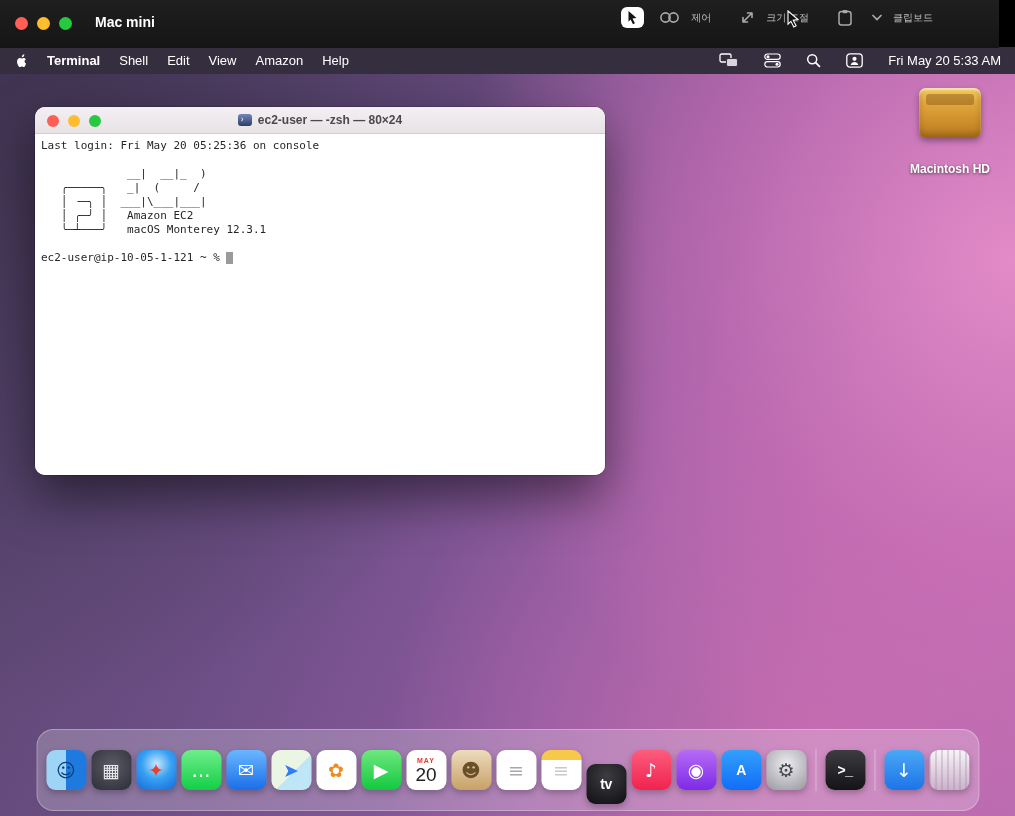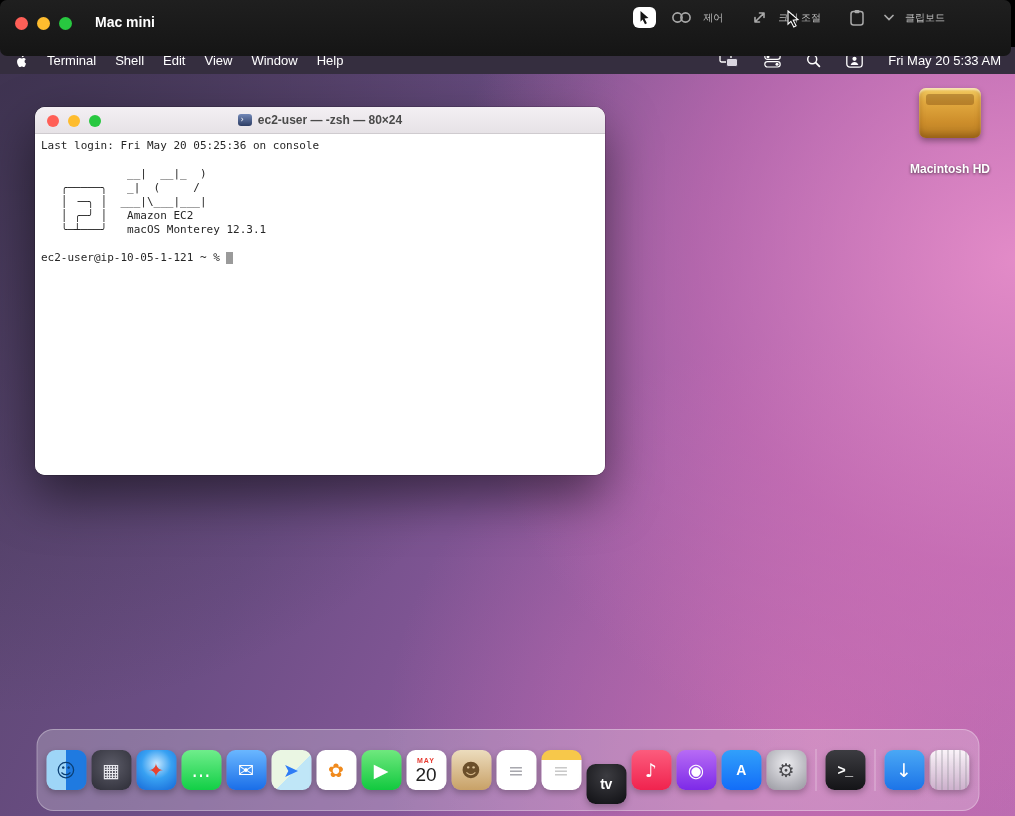--- a/index.html
+++ b/index.html
@@ -5,24 +5,23 @@
   * { box-sizing: border-box; margin: 0; padding: 0; }
   html,body { width:1015px; height:816px; }
   body {
     position: relative; overflow: hidden; background:#000;
     font-family: "Liberation Sans", sans-serif;
     -webkit-font-smoothing: antialiased;
   }
 
   
   .remote-toolbar {
-    position:absolute; top:0; left:0; right:4px; height:56px;
+    position:absolute; top:0; left:0; right:16px; height:48px;
     background: linear-gradient(#1f1f1f, #151515);
     z-index: 40;
-    border-radius: 7px;
   }
   .traffic { display:flex; gap:9px; position:absolute; }
   .traffic .dot { width:13px; height:13px; border-radius:50%; }
   .dot.red { background:#ff5f57; } .dot.yellow { background:#febc2e; } .dot.green { background:#28c840; }
   .remote-traffic { left:15px; top:17px; }
   .remote-title { position:absolute; left:95px; top:14px; color:#fff; font-size:14px; font-weight:700; }
   .tb-controls { position:absolute; right:66px; top:5px; display:flex; gap:24px; align-items:flex-start; }
   .tb-group { display:flex; align-items:center; gap:6px; }
   .tb-icons { display:flex; gap:10px; align-items:center; height:25px; }
   .tb-label { font-size:10px; color:#bdbdbd; white-space:nowrap; }
@@ -31,21 +30,21 @@
   .mouse-cursor { position:absolute; left:786px; top:10px; z-index:99; pointer-events:none; }
 
   
   .menu-bar {
     position:absolute; top:47px; left:0; right:0; height:27px;
     background: rgba(55,48,66,.96);
     display:flex; align-items:center; padding:0 14px; color:#fff; z-index:30;
   }
   .menu-left { display:flex; align-items:center; gap:19px; }
   .menu-item { font-size:13px; color:#fff; }
-  .menu-item.app-name { font-weight:400; }
+  .menu-item.app-name { font-weight:700; }
   .menu-right { margin-left:auto; display:flex; align-items:center; gap:25px; }
   .menu-clock { font-size:13px; }
 
   
   .desktop {
     position:absolute; top:74px; left:0; right:0; bottom:0;
     background:
       radial-gradient(90% 120% at 100% 25%, rgba(238,146,205,.85) 0%, rgba(214,114,186,.55) 35%, rgba(0,0,0,0) 62%),
       radial-gradient(70% 90% at 80% 90%, rgba(206,110,178,.75) 0%, rgba(0,0,0,0) 60%),
       radial-gradient(85% 120% at 0% 0%, rgba(62,51,80,.95) 0%, rgba(0,0,0,0) 72%),
@@ -185,21 +184,21 @@
   <div class="menu-left">
     <span>
       <svg width="14" height="16" viewBox="0 0 14 16">
           <path fill="#fff" d="M11.3 12.4c-.5 1-.9 1.6-1.7 1.6-.7 0-.9-.45-1.8-.45s-1.1.45-1.8.45c-.8 0-1.3-.7-1.8-1.6C3 10.6 2.6 8.1 3.6 6.5c.5-.9 1.4-1.5 2.3-1.5.8 0 1.2.45 1.9.45.6 0 1-.45 1.9-.45.85 0 1.6.45 2.1 1.25-1.8 1.05-1.55 3.5.2 4.2-.2.65-.45 1.3-.7 1.95zM9.7 3.4c.45-.55.75-1.3.65-2.05-.65.1-1.4.45-1.85.95-.4.45-.75 1.2-.65 1.9.75.05 1.4-.3 1.85-.8z"></path>
         </svg>
     </span>
     <span class="menu-item app-name">Terminal</span>
     <span class="menu-item">Shell</span>
     <span class="menu-item">Edit</span>
     <span class="menu-item">View</span>
-    <span class="menu-item">Window</span>
+    <span class="menu-item">Amazon</span>
     <span class="menu-item">Help</span>
   </div>
   <div class="menu-right">
     <span>
       <svg width="20" height="15" viewBox="0 0 20 15">
           <rect x="1" y="1" width="11" height="8" rx="1.6" fill="none" stroke="#fff" stroke-width="1.3"></rect>
           <rect x="7.5" y="5.5" width="11" height="8" rx="1.6" fill="#d9d5df" stroke="#373142" stroke-width="1"></rect>
         </svg>
     </span>
     <span>

